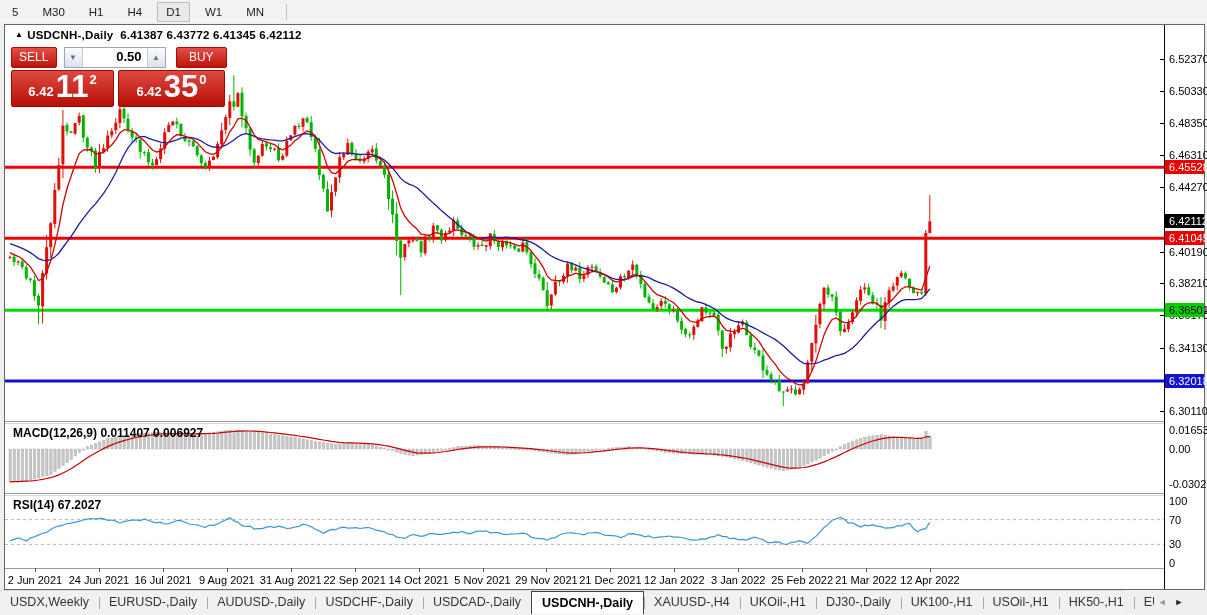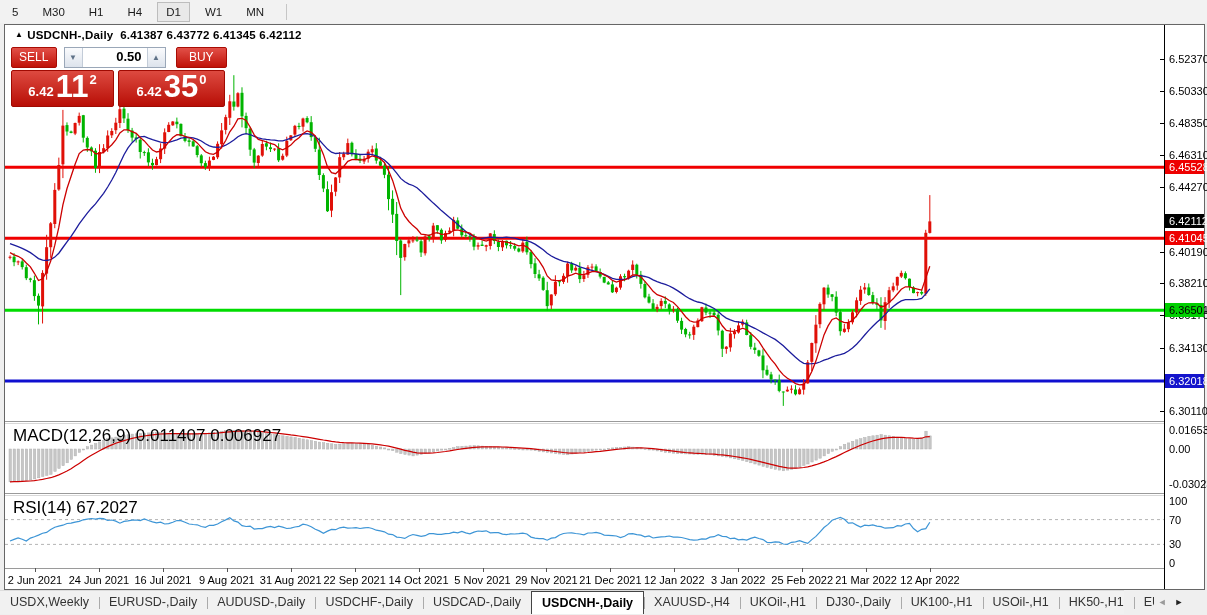--- a/index.html
+++ b/index.html
@@ -19,21 +19,21 @@
   
   .chart-window { position:absolute; left:4px; top:24px; width:1201px; height:566px;
                   background:#fff; border:1px solid #666; }
   .pane-svg { position:absolute; left:0; }
   .pane-sep { position:absolute; left:0; width:1199px; height:3px;
               background:#fff; border-top:1px solid #9a9a9a; border-bottom:1px solid #d8d8d8; }
   .chart-title { position:absolute; left:10px; top:4px; font-size:11.5px; font-weight:600;
                  color:#000; letter-spacing:.2px; white-space:nowrap; }
   .chart-title .tri { font-size:8px; vertical-align:2px; margin-right:4px; }
 
-  .ind-label { position:absolute; left:8px; font-size:17px; color:#000; white-space:nowrap; }
+  .ind-label { position:absolute; left:8px; font-size:12px; color:#000; white-space:nowrap;font-weight:bold; }
 
   
   .price-axis { position:absolute; left:1159px; top:0; width:40px; height:564px;
                 border-left:1px solid #000; background:#fff; }
   .tick-label { position:absolute; left:4px; font-size:11px; color:#000;
                 transform:translateY(-50%); white-space:nowrap; }
   .tick-mark { position:absolute; left:-5px; width:5px; height:1px; background:#000; }
   .special-label { position:absolute; left:0; right:0; height:14px; line-height:14px;
                    font-size:11px; padding-left:4px; transform:translateY(-50%); }
 

